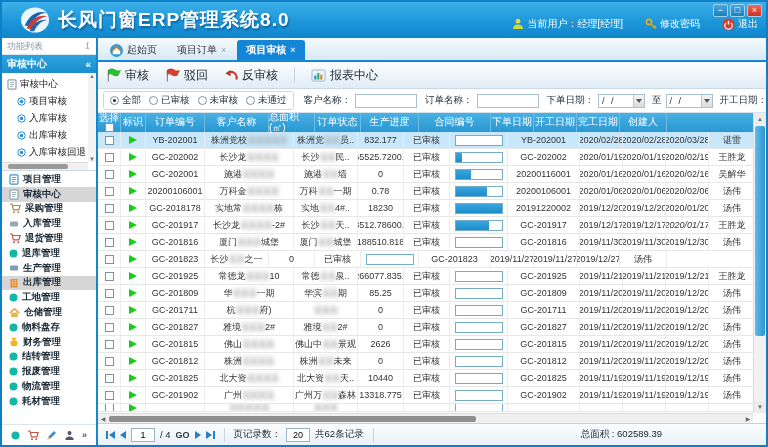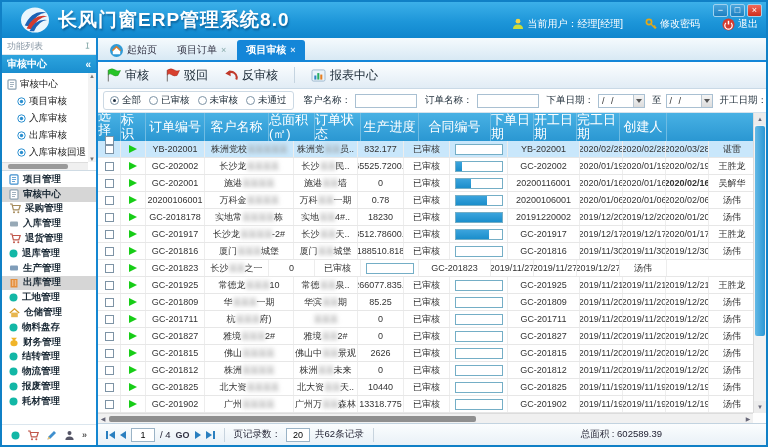--- a/index.html
+++ b/index.html
@@ -59,21 +59,21 @@
   .rb.on::after{content:"";position:absolute;left:2px;top:2px;right:2px;bottom:2px;border-radius:50%;background:#203040}
   .finput{height:14px;border:1px solid #a9c0d2;background:#fff;width:62px;margin-right:4px}
   .dfield{display:flex;height:14px;border:1px solid #a9c0d2;background:#fff;margin-right:3px;align-items:stretch}
   .dtext{width:34px;font-size:9px;color:#333;padding:1px 0 0 3px;letter-spacing:2px}
   .dbtn{width:11px;background:linear-gradient(180deg,#f4f4f4,#dcdcdc);border-left:1px solid #b9c6d0;
     display:flex;align-items:center;justify-content:center;cursor:pointer}
   .caret{width:0;height:0;border-left:3px solid transparent;border-right:3px solid transparent;border-top:4px solid #555}
   
   .tablewrap{flex:1;position:relative;overflow:hidden;background:#fdfdfd}
   .grid{position:absolute;left:0;top:0;right:13px;bottom:10px;overflow:hidden}
-  .thead{display:flex;height:28px;background:linear-gradient(180deg,#48b1e4,#2a97d2);color:#fff;font-size:13px}
+  .thead{display:flex;height:19px;background:linear-gradient(180deg,#48b1e4,#2a97d2);color:#fff;font-size:10px}
   .th{flex:none;display:flex;flex-direction:column;align-items:center;justify-content:center;
     border-right:1px solid #6fbce3;line-height:1.05;cursor:pointer}
   .checkbox{width:9px;height:9px;background:#fff;border:1px solid #7d93a5;flex:none;cursor:pointer}
   .tr{display:flex;height:17px;border-bottom:1px solid #e7e7e7;background:#fff;font-size:9px;color:#333;cursor:pointer}
   .tr.selected{background:#c9e7fb}
   .tr.partial{height:8px;overflow:hidden}
   .td{flex:none;display:flex;align-items:center;justify-content:center;border-right:1px solid #ededed;overflow:hidden;white-space:nowrap}
   .tri{width:0;height:0;border-left:8px solid #17cd17;border-top:4.5px solid transparent;border-bottom:4.5px solid transparent}
   .blur{filter:blur(2.3px);color:#909090;letter-spacing:-1px}
   .pwrap{width:48px;height:11px;border:1px solid #74aec6;background:#fff}
@@ -334,29 +334,29 @@
               </svg>
             </span>
             <span>结转管理</span>
           </div>
           <div class="menuitem">
             <span style="display: flex;">
               <svg width="9" height="9" viewBox="0 0 9 9">
                 <circle cx="4.5" cy="4.5" r="4" fill="#12b7a6"></circle>
               </svg>
             </span>
-            <span>物流管理</span>
+            <span>报废管理</span>
           </div>
           <div class="menuitem">
             <span style="display: flex;">
               <svg width="9" height="9" viewBox="0 0 9 9">
                 <circle cx="4.5" cy="4.5" r="4" fill="#12b7a6"></circle>
               </svg>
             </span>
-            <span>报废管理</span>
+            <span>物流管理</span>
           </div>
           <div class="menuitem">
             <span style="display: flex;">
               <svg width="9" height="9" viewBox="0 0 9 9">
                 <circle cx="4.5" cy="4.5" r="4" fill="#12b7a6"></circle>
               </svg>
             </span>
             <span>耗材管理</span>
           </div>
         </div>
@@ -618,21 +618,21 @@
                 <div class="td" style="width: 46px;">0</div>
                 <div class="td" style="width: 46px;">已审核</div>
                 <div class="td" style="width: 58px;">
                   <span class="pwrap">
                     <span class="pfill" style="width: 33%; display: block;"></span>
                   </span>
                 </div>
                 <div class="td" style="width: 72px;">20200116001</div>
                 <div class="td" style="width: 43px;">2020/01/16</div>
                 <div class="td" style="width: 43px;">2020/01/16</div>
-                <div class="td" style="width: 43px; font-weight: bold;">2020/02/16</div>
+                <div class="td" style="width: 43px;">2020/02/16</div>
                 <div class="td" style="width: 47px;">吴解华</div>
               </div>
               <div class="tr">
                 <div class="td" style="width: 23px;">
                   <span class="checkbox"></span>
                 </div>
                 <div class="td" style="width: 25px;">
                   <span class="tri"></span>
                 </div>
                 <div class="td" style="width: 59px;">20200106001</div>
@@ -699,21 +699,21 @@
                 <div class="td" style="width: 46px;">8512.78600..</div>
                 <div class="td" style="width: 46px;">已审核</div>
                 <div class="td" style="width: 58px;">
                   <span class="pwrap">
                     <span class="pfill" style="width: 72%; display: block;"></span>
                   </span>
                 </div>
                 <div class="td" style="width: 72px;">GC-201917</div>
                 <div class="td" style="width: 43px;">2019/12/17</div>
                 <div class="td" style="width: 43px;">2019/12/17</div>
-                <div class="td" style="width: 43px;">2020/01/17</div>
+                <div class="td" style="width: 43px; font-style: italic;">2020/01/17</div>
                 <div class="td" style="width: 47px;">王胜龙</div>
               </div>
               <div class="tr">
                 <div class="td" style="width: 23px;">
                   <span class="checkbox"></span>
                 </div>
                 <div class="td" style="width: 25px;">
                   <span class="tri"></span>
                 </div>
                 <div class="td" style="width: 59px;">GC-201816</div>

